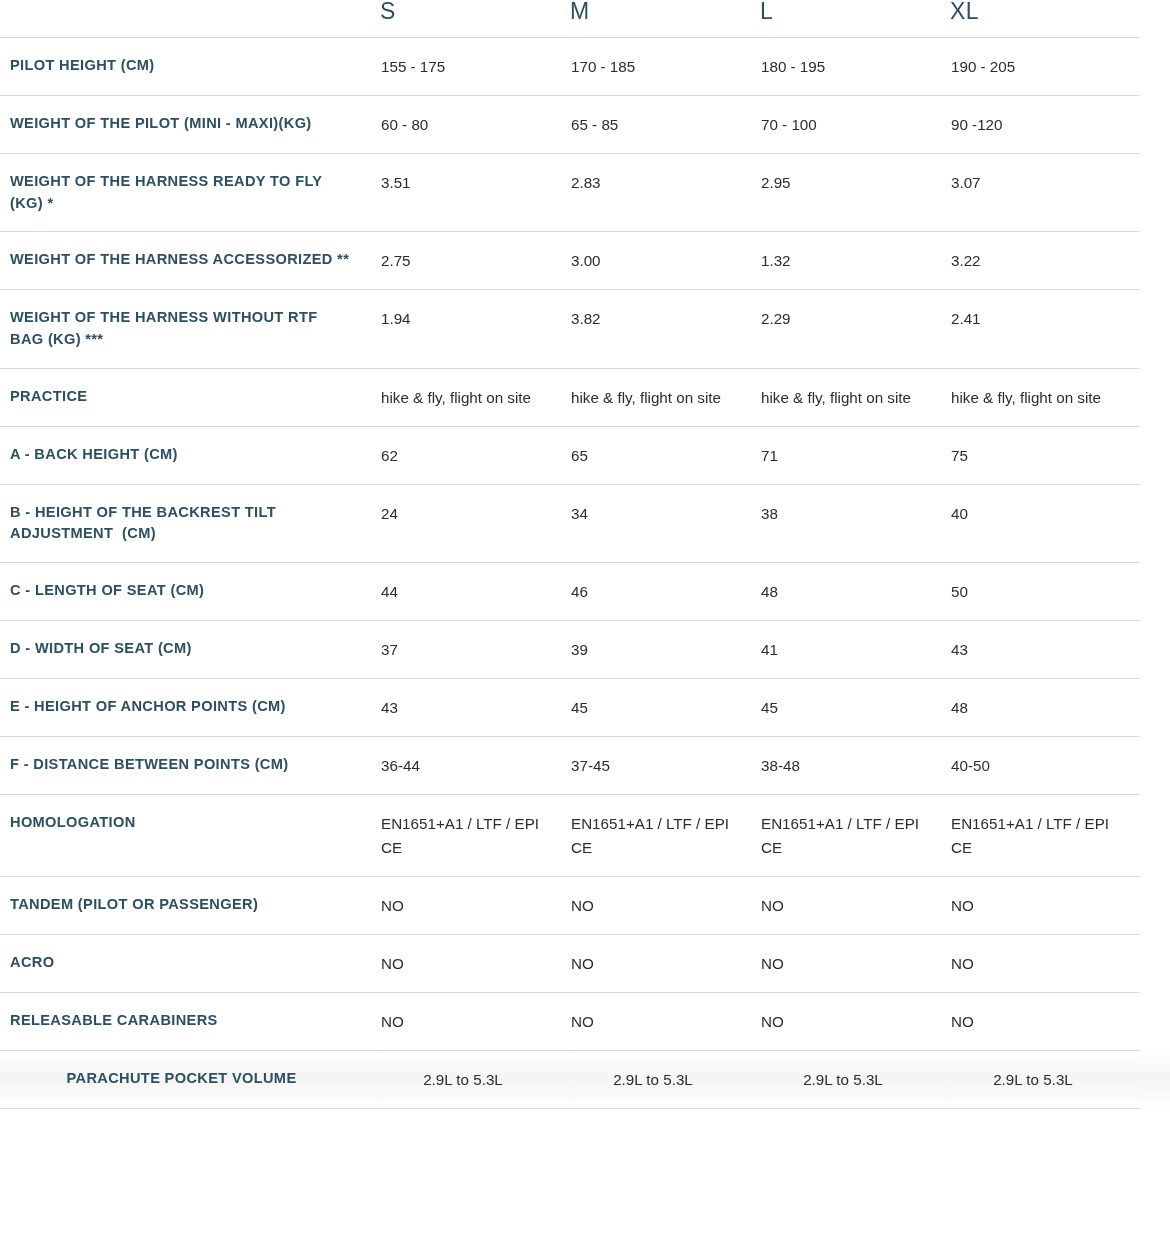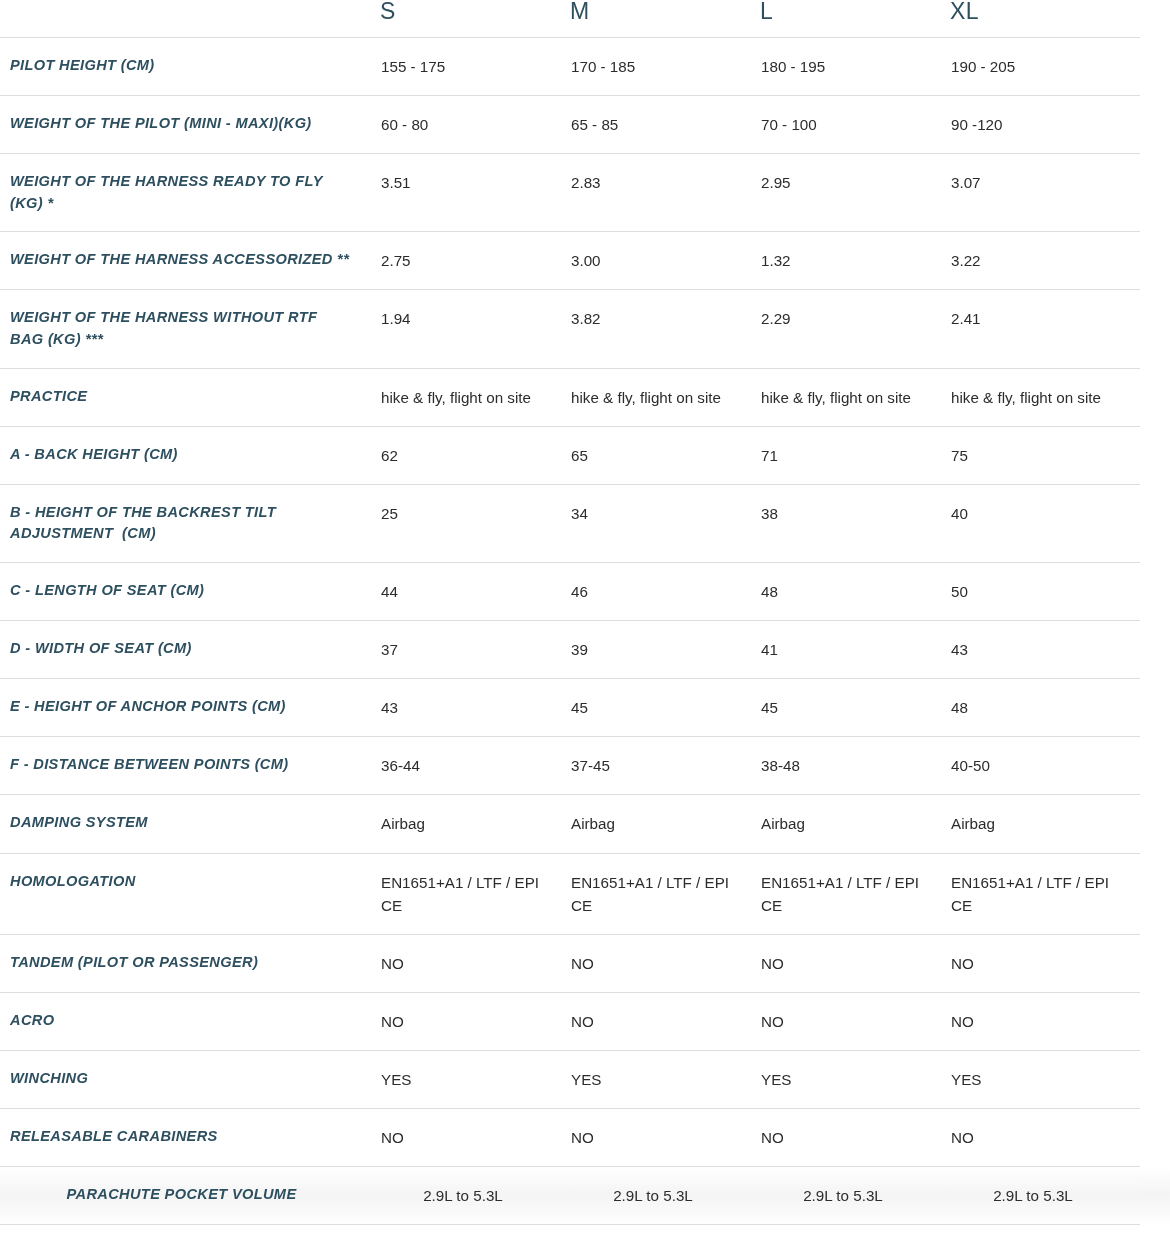--- a/index.html
+++ b/index.html
@@ -81,21 +81,20 @@
     padding-right: 26px;
     color: #2d4f5f;
     font-size: 14.6px;
     font-weight: 700;
     letter-spacing: 0.35px;
     line-height: 1.48;
     text-transform: uppercase;
     font-stretch: condensed;
     font-family: "Liberation Sans Narrow", "Liberation Sans", sans-serif;
     white-space: pre-wrap;
-    font-style: italic;
   }
 
   .cell-value {
     display: block;
     padding-right: 24px;
     color: #2c2c2c;
     font-size: 15.2px;
     font-weight: 400;
     line-height: 1.52;
     white-space: pre-line;
@@ -260,21 +259,21 @@
         <td>
           <span class="cell-value">75</span>
         </td>
         <td class="pad-cell"></td>
       </tr>
       <tr>
         <td>
           <span class="row-label">B - HEIGHT OF THE BACKREST TILT ADJUSTMENT  (CM)</span>
         </td>
         <td>
-          <span class="cell-value">25</span>
+          <span class="cell-value">24</span>
         </td>
         <td>
           <span class="cell-value">34</span>
         </td>
         <td>
           <span class="cell-value">38</span>
         </td>
         <td>
           <span class="cell-value">40</span>
         </td>
@@ -347,38 +346,20 @@
         <td>
           <span class="cell-value">38-48</span>
         </td>
         <td>
           <span class="cell-value">40-50</span>
         </td>
         <td class="pad-cell"></td>
       </tr>
       <tr>
         <td>
-          <span class="row-label">DAMPING SYSTEM</span>
-        </td>
-        <td>
-          <span class="cell-value">Airbag</span>
-        </td>
-        <td>
-          <span class="cell-value">Airbag</span>
-        </td>
-        <td>
-          <span class="cell-value">Airbag</span>
-        </td>
-        <td>
-          <span class="cell-value">Airbag</span>
-        </td>
-        <td class="pad-cell"></td>
-      </tr>
-      <tr>
-        <td>
           <span class="row-label">HOMOLOGATION</span>
         </td>
         <td>
           <span class="cell-value">EN1651+A1 / LTF / EPI CE</span>
         </td>
         <td>
           <span class="cell-value">EN1651+A1 / LTF / EPI CE</span>
         </td>
         <td>
           <span class="cell-value">EN1651+A1 / LTF / EPI CE</span>
@@ -414,38 +395,20 @@
           <span class="cell-value">NO</span>
         </td>
         <td>
           <span class="cell-value">NO</span>
         </td>
         <td>
           <span class="cell-value">NO</span>
         </td>
         <td>
           <span class="cell-value">NO</span>
-        </td>
-        <td class="pad-cell"></td>
-      </tr>
-      <tr>
-        <td>
-          <span class="row-label">WINCHING</span>
-        </td>
-        <td>
-          <span class="cell-value">YES</span>
-        </td>
-        <td>
-          <span class="cell-value">YES</span>
-        </td>
-        <td>
-          <span class="cell-value">YES</span>
-        </td>
-        <td>
-          <span class="cell-value">YES</span>
         </td>
         <td class="pad-cell"></td>
       </tr>
       <tr>
         <td>
           <span class="row-label">RELEASABLE CARABINERS</span>
         </td>
         <td>
           <span class="cell-value">NO</span>
         </td>

